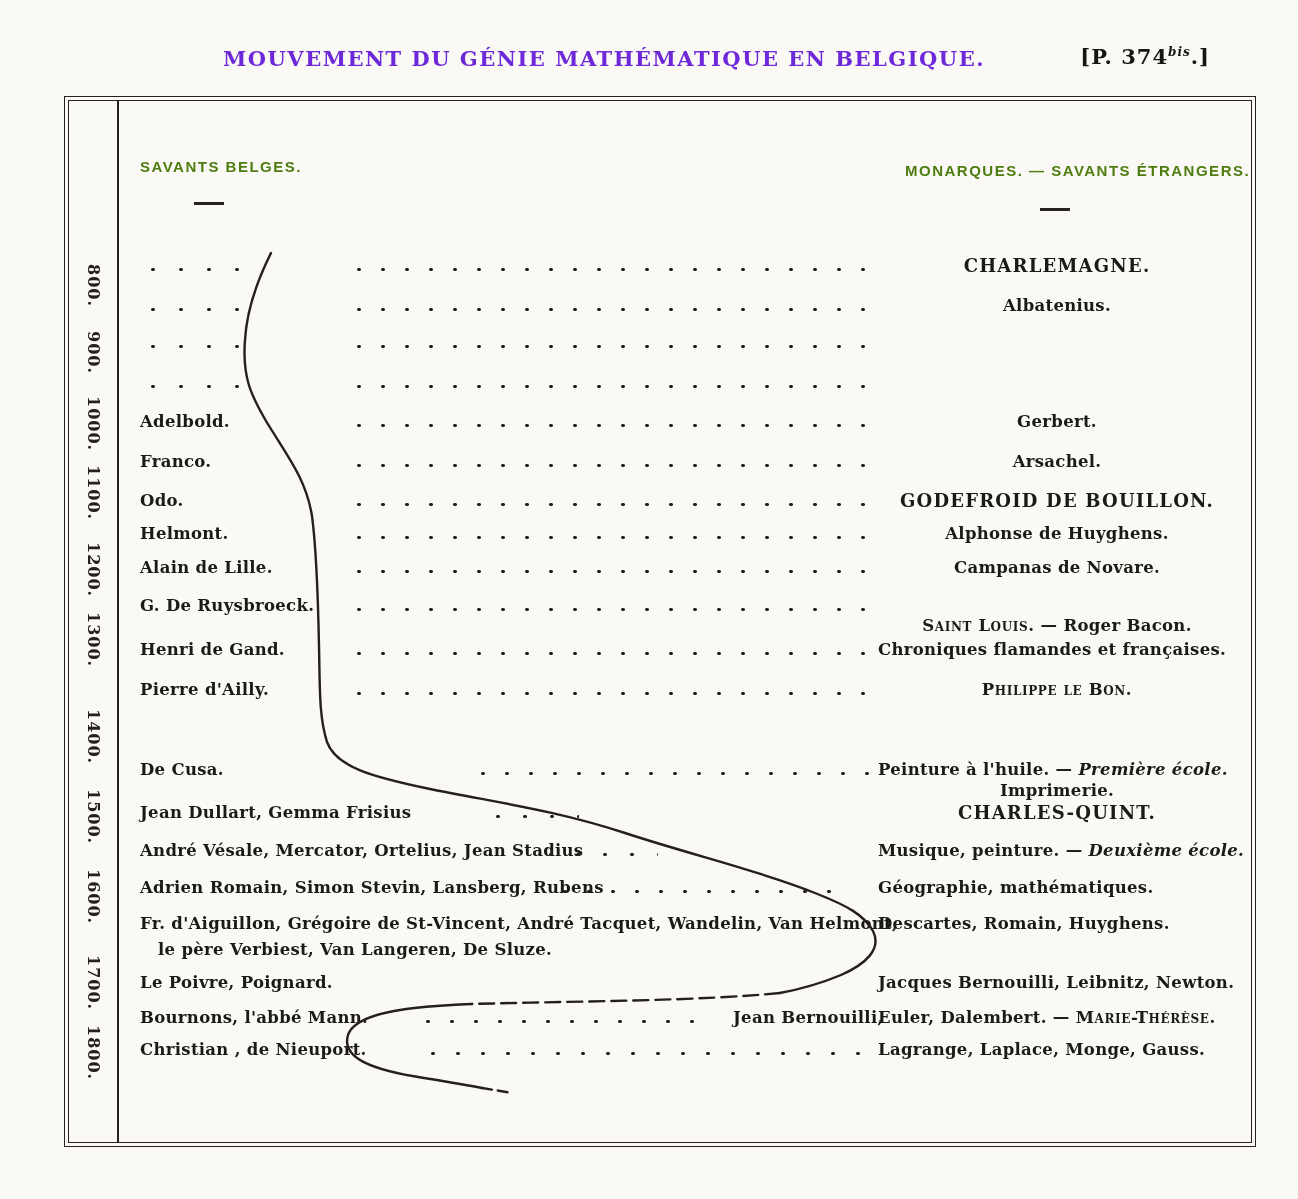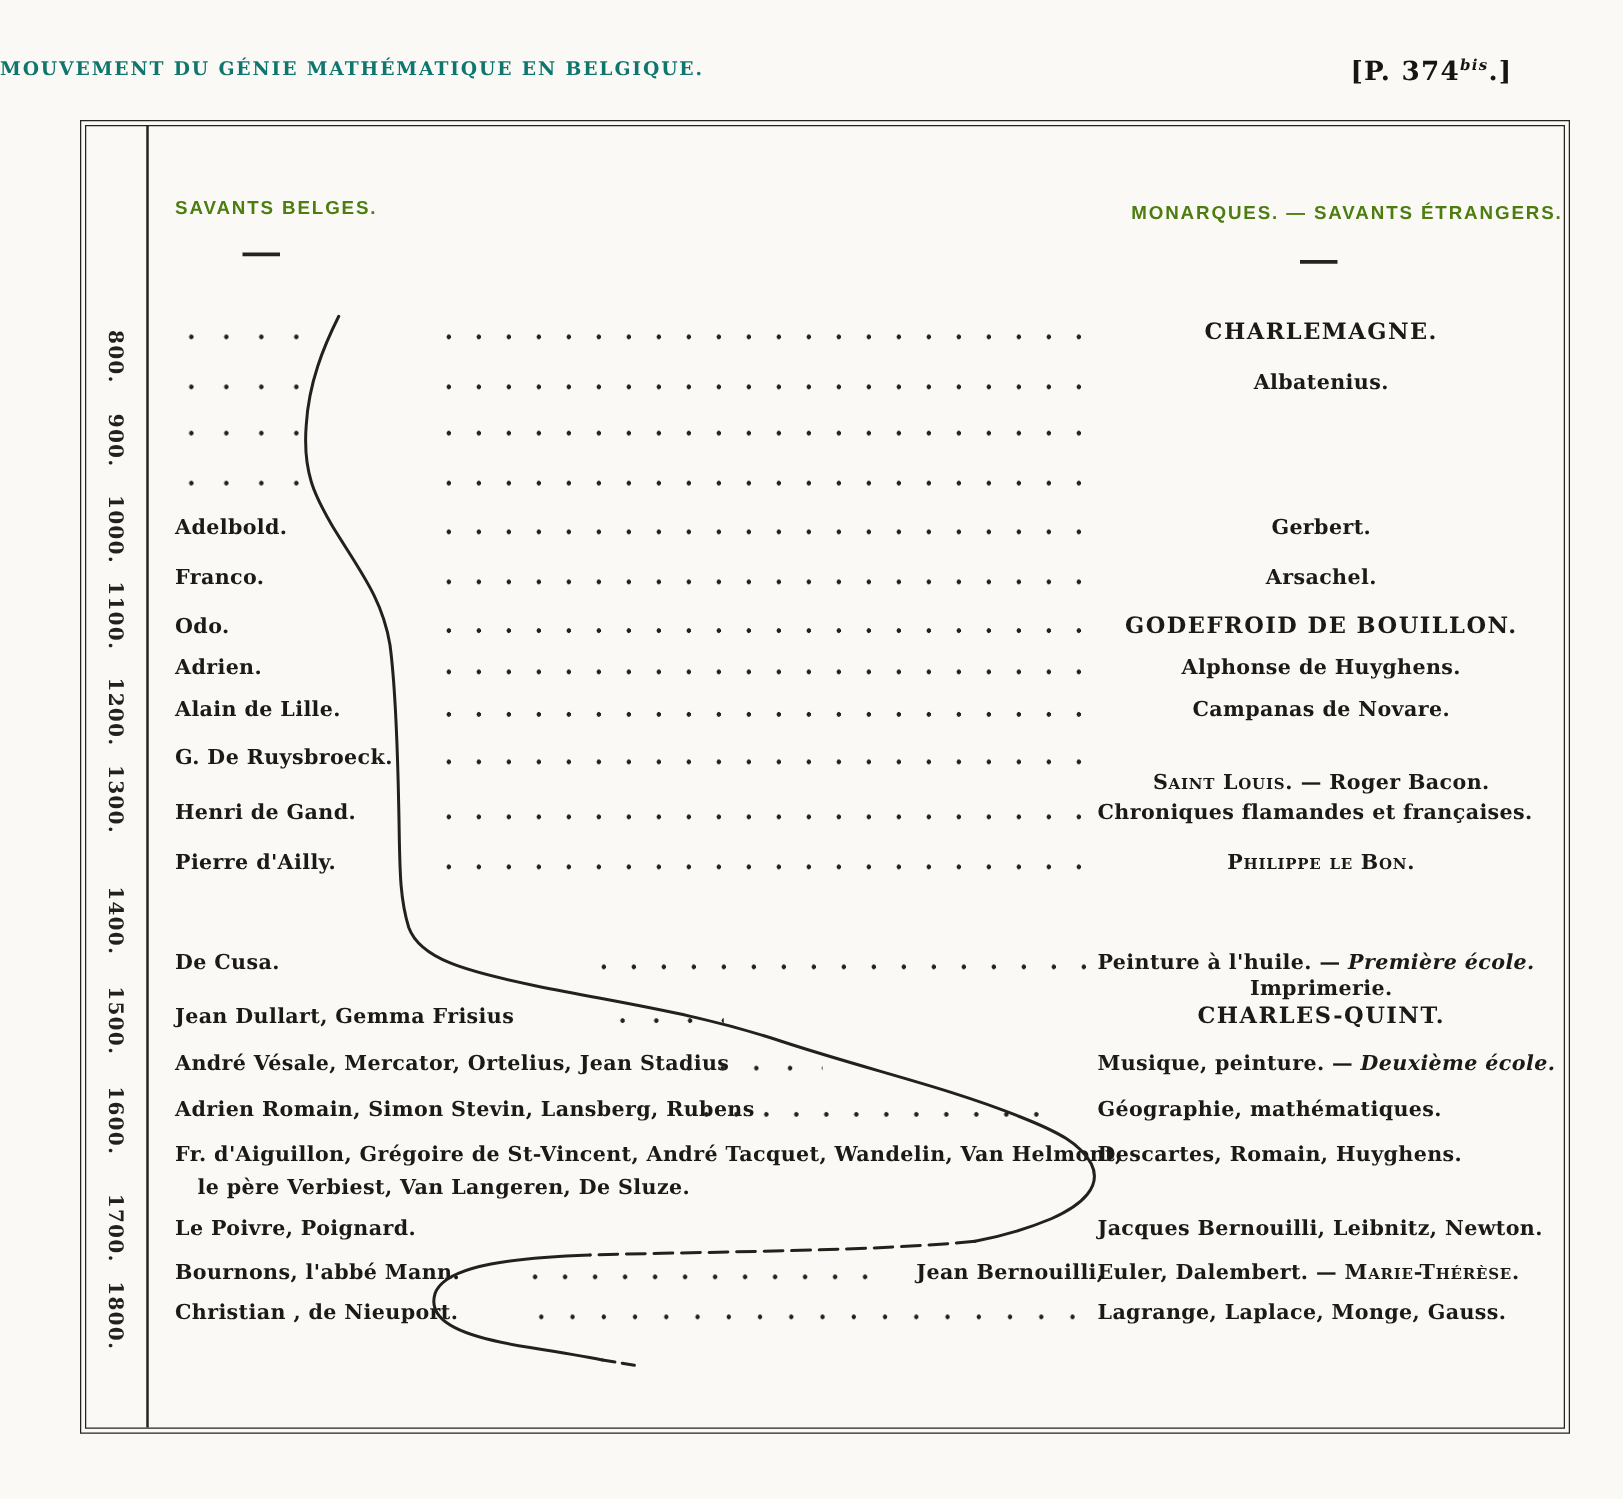--- a/index.html
+++ b/index.html
@@ -5,22 +5,22 @@
   html,body{margin:0;padding:0;}
   body{
     width:1298px;height:1199px;position:relative;overflow:hidden;
     background:#faf9f6;
     font-family:"DejaVu Serif","Liberation Serif",serif;
     color:#1e1c19;
   }
   .abs{position:absolute;}
   
   .title{
-    left:0;right:90px;top:46px;
-    font-weight:bold;font-size:15px;letter-spacing:1.5px;color:#0f766e;
+    left:0;right:90px;top:46px;text-align:center;
+    font-weight:bold;font-size:21px;letter-spacing:1.5px;color:#6d28d9;
   }
   .pageref{
     right:88px;top:44px;font-weight:bold;font-size:21px;color:#171511;letter-spacing:1px;
   }
   .pageref sup{font-size:12px;font-style:italic;}
   
   .frame{
     left:64px;top:96px;width:1190px;height:1049px;
     border:1.5px solid #26231e;background:transparent;
   }
@@ -105,21 +105,21 @@
     <div class="abs dots" style="left: 356px; width: 516px; background-size: 24px 7px; top: 383px;"></div>
     <div class="abs rowtext rname" style="left: 140px; top: 411px;">Adelbold.</div>
     <div class="abs dots" style="left: 356px; width: 516px; background-size: 24px 7px; top: 422px;"></div>
     <div class="abs rowtext rname rightcol " style="top: 411px; text-align: center; left: 878px;"><span class="">Gerbert.</span></div>
     <div class="abs rowtext rname" style="left: 140px; top: 451px;">Franco.</div>
     <div class="abs dots" style="left: 356px; width: 516px; background-size: 24px 7px; top: 462px;"></div>
     <div class="abs rowtext rname rightcol " style="top: 451px; text-align: center; left: 878px;"><span class="">Arsachel.</span></div>
     <div class="abs rowtext rname" style="left: 140px; top: 490px;">Odo.</div>
     <div class="abs dots" style="left: 356px; width: 516px; background-size: 24px 7px; top: 501px;"></div>
     <div class="abs rowtext rname rightcol caps" style="top: 490px; text-align: center; left: 878px;"><span class="">GODEFROID DE BOUILLON.</span></div>
-    <div class="abs rowtext rname" style="left: 140px; top: 523px;">Adrien.</div>
+    <div class="abs rowtext rname" style="left: 140px; top: 523px;">Helmont.</div>
     <div class="abs dots" style="left: 356px; width: 516px; background-size: 24px 7px; top: 534px;"></div>
     <div class="abs rowtext rname rightcol " style="top: 523px; text-align: center; left: 878px;"><span class="">Alphonse de Huyghens.</span></div>
     <div class="abs rowtext rname" style="left: 140px; top: 557px;">Alain de Lille.</div>
     <div class="abs dots" style="left: 356px; width: 516px; background-size: 24px 7px; top: 568px;"></div>
     <div class="abs rowtext rname rightcol " style="top: 557px; text-align: center; left: 878px;"><span class="">Campanas de Novare.</span></div>
     <div class="abs rowtext rname" style="left: 140px; top: 595px;">G. De Ruysbroeck.</div>
     <div class="abs dots" style="left: 356px; width: 516px; background-size: 24px 7px; top: 606px;"></div>
     <div class="abs rowtext rname rightcol " style="top: 595px; text-align: center; left: 878px; margin-top: 20px;"><span class="sc">Saint Louis.</span><span class=""> — Roger Bacon.</span></div>
     <div class="abs rowtext rname" style="left: 140px; top: 639px;">Henri de Gand.</div>
     <div class="abs dots" style="left: 356px; width: 516px; background-size: 24px 7px; top: 650px;"></div>

